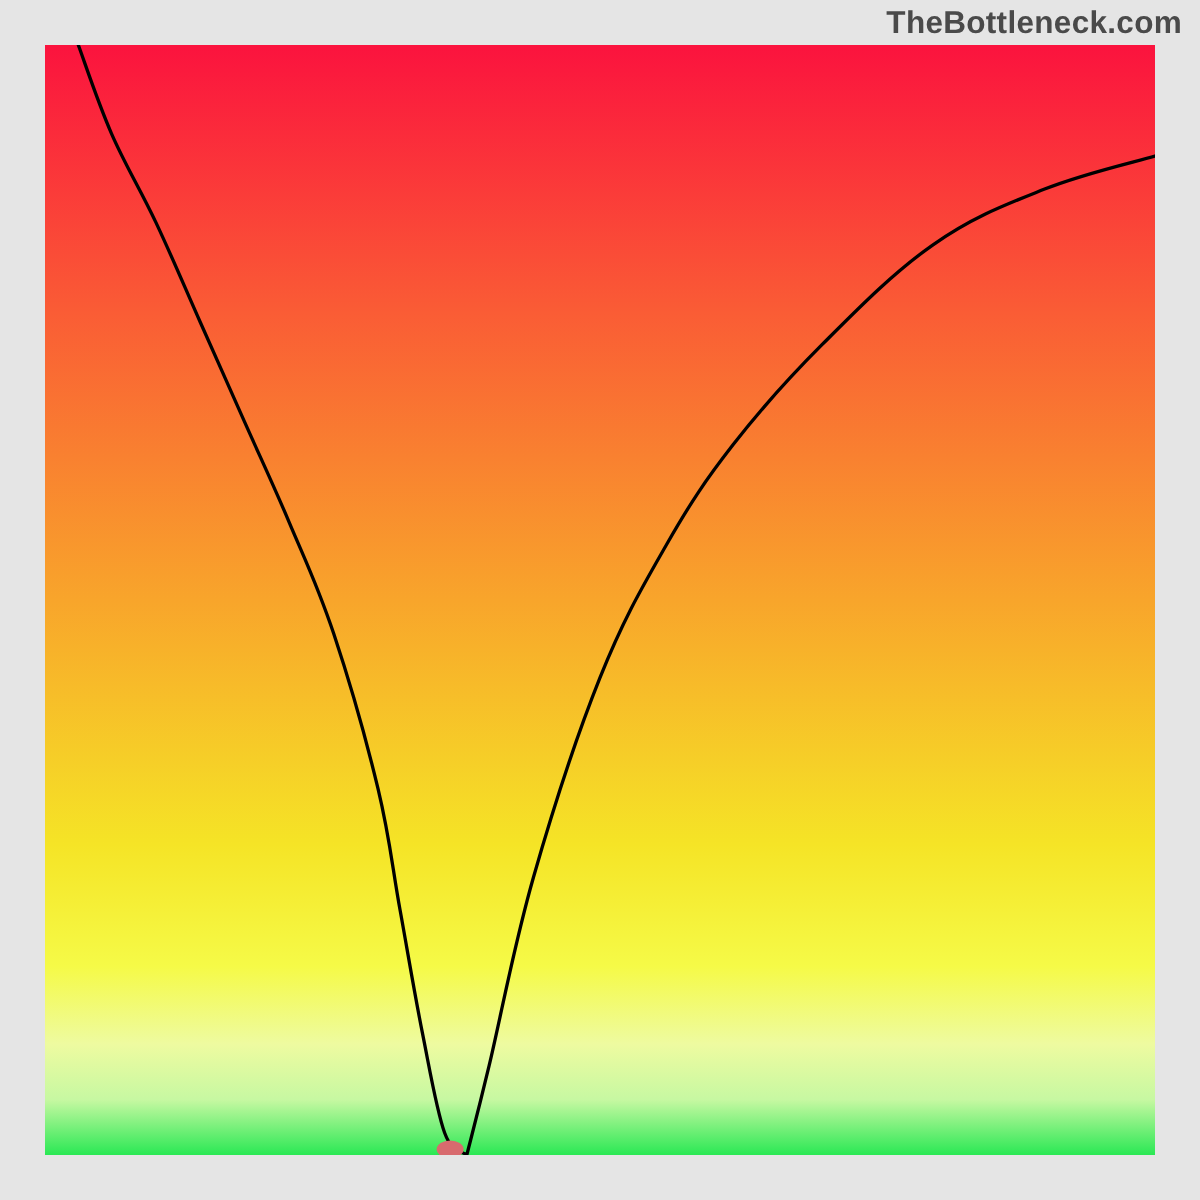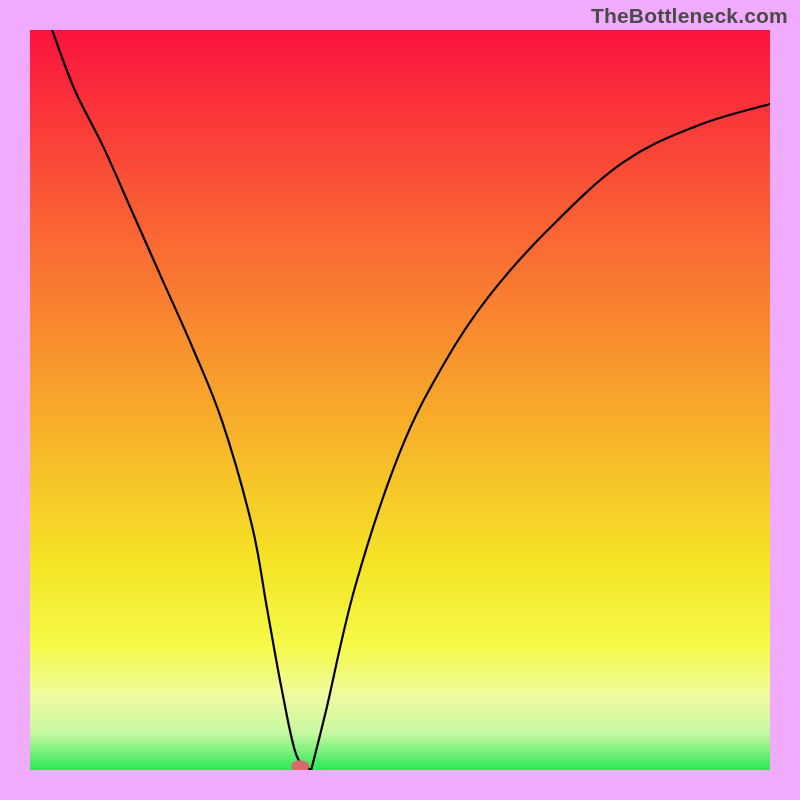--- a/index.html
+++ b/index.html
@@ -8,21 +8,21 @@
     width: 800px;
     height: 800px;
     background: #000;
     font-family: Arial, Helvetica, sans-serif;
     overflow: hidden;
   }
   .frame {
     position: relative;
     width: 800px;
     height: 800px;
-    background: #f0abfc;
+    background: #e5e5e5;
   }
   .watermark {
     position: absolute;
     top: 4px;
     right: 12px;
     color: #4a4a4a;
     font-size: 21px;
     font-weight: 600;
     letter-spacing: 0.2px;
     user-select: none;

